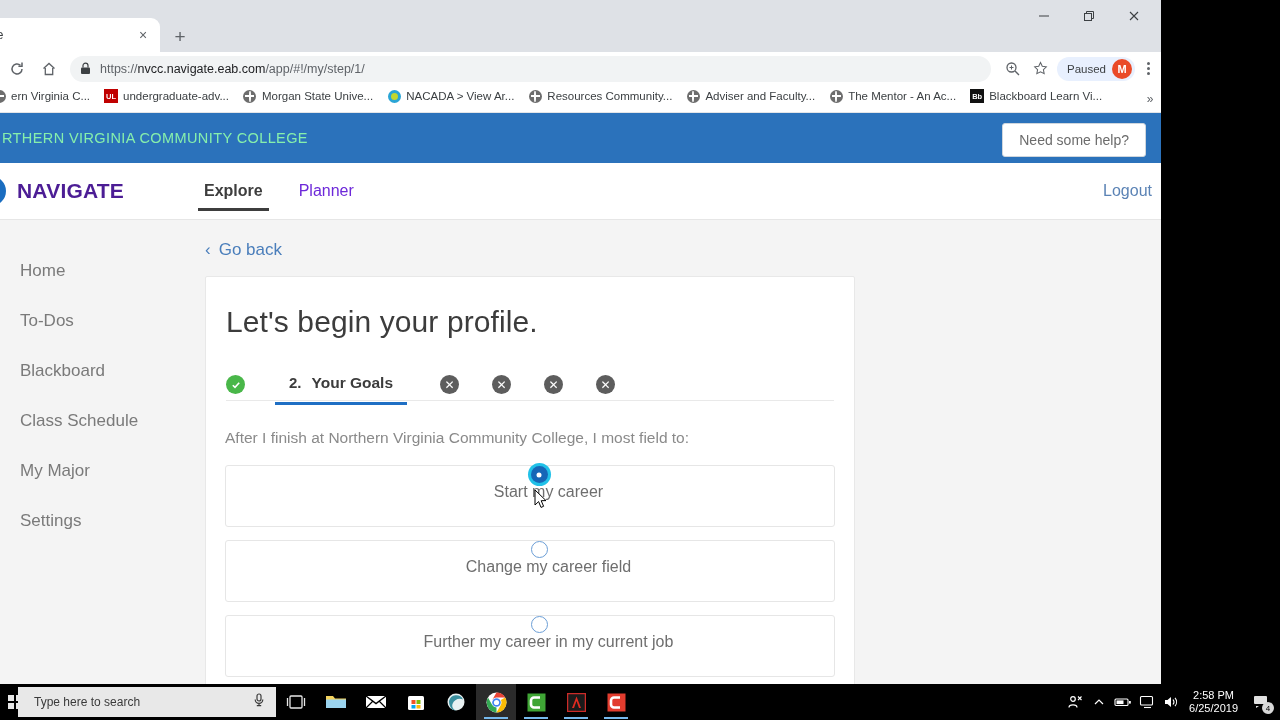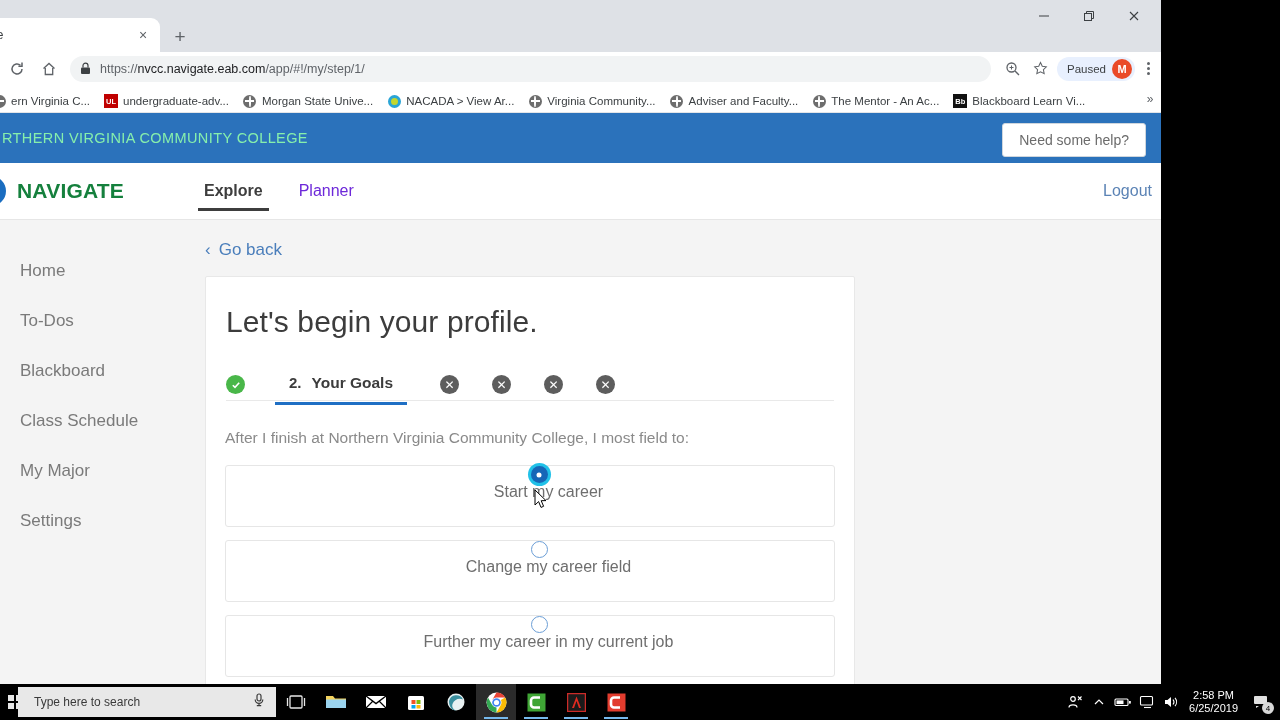--- a/index.html
+++ b/index.html
@@ -124,21 +124,21 @@
     gap: 2px;
   }
   .kebab i { width: 3px; height: 3px; border-radius: 50%; background: #5f6368; display:block; }
 
   
   .bookmarks {
     position: absolute; left: 0; top: 85px;
     width: 1161px; height: 27px;
     background: #fff;
     border-bottom: 1px solid #e3e5e8;
-    display: flex; align-items: flex-end;
+    display: flex; align-items: flex-start;
     overflow: hidden;
   }
   .bm {
     display: flex; align-items: center;
     height: 22px;
     padding: 0 6px;
     margin-right: 2px;
     flex: none;
   }
   .bm .bmlabel {
@@ -239,21 +239,21 @@
     width: 30px; height: 30px;
     border-radius: 50%;
     background: #1a6dc0;
     display: flex; align-items: center; justify-content: center;
     flex: none;
     margin-left: -12px;
   }
   .brandtext {
     margin-left: 11px;
     font-size: 21px; font-weight: bold;
-    color: #15803d;
+    color: #4c1d95;
     letter-spacing: .2px;
   }
   .navtabs { display: flex; align-items: center; height: 56px; margin-left: 18px; }
   .navtab {
     font-size: 16px;
     color: #6d28d9;
     height: 56px;
     display: flex; align-items: center;
     padding: 0 18px;
     position: relative;
@@ -567,21 +567,21 @@
       <div class="bm">
         <span class="bm-fav">
             <span class="fav-nacada"></span>
           </span>
         <span class="bmlabel">NACADA &gt; View Ar...</span>
       </div>
       <div class="bm">
         <span class="bm-fav">
             <span class="fav-globe"></span>
           </span>
-        <span class="bmlabel">Virginia Community...</span>
+        <span class="bmlabel">Resources Community...</span>
       </div>
       <div class="bm">
         <span class="bm-fav">
             <span class="fav-globe"></span>
           </span>
         <span class="bmlabel">Adviser and Faculty...</span>
       </div>
       <div class="bm">
         <span class="bm-fav">
             <span class="fav-globe"></span>

